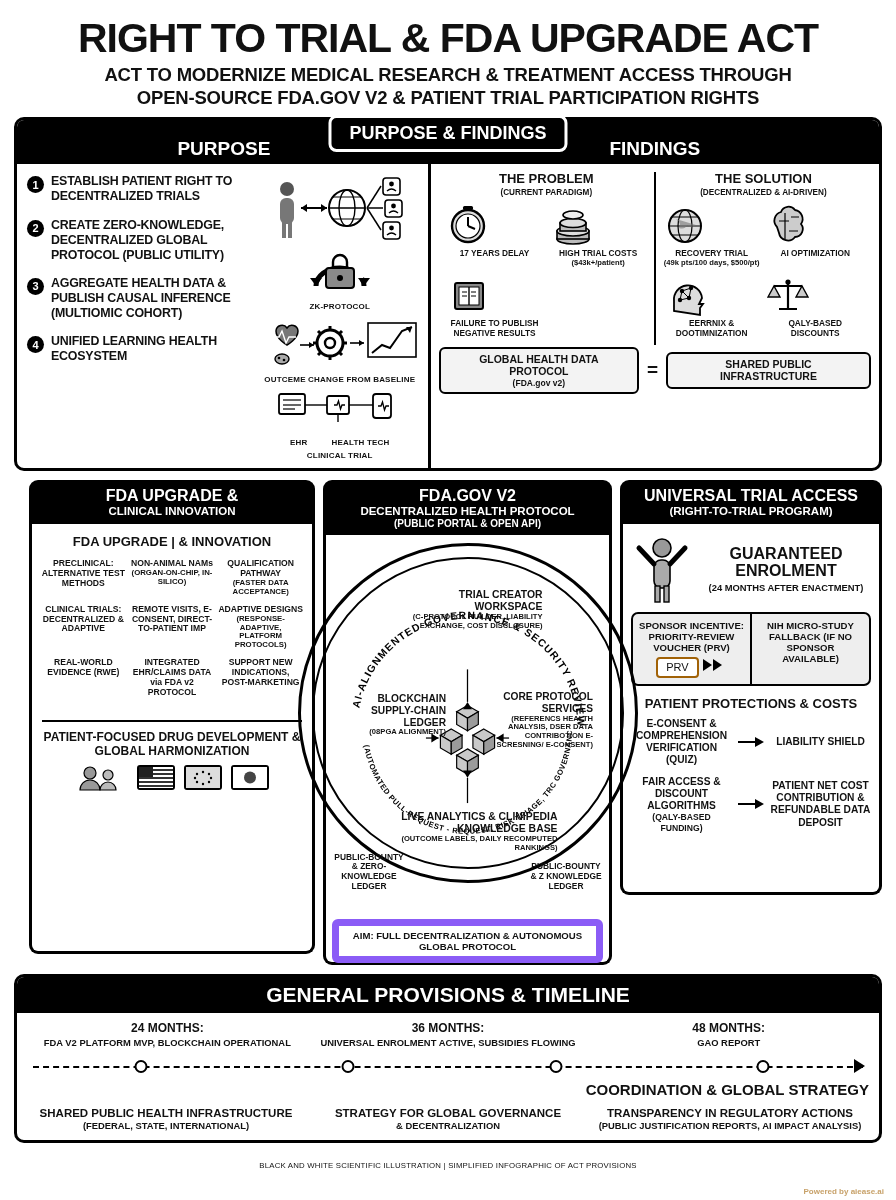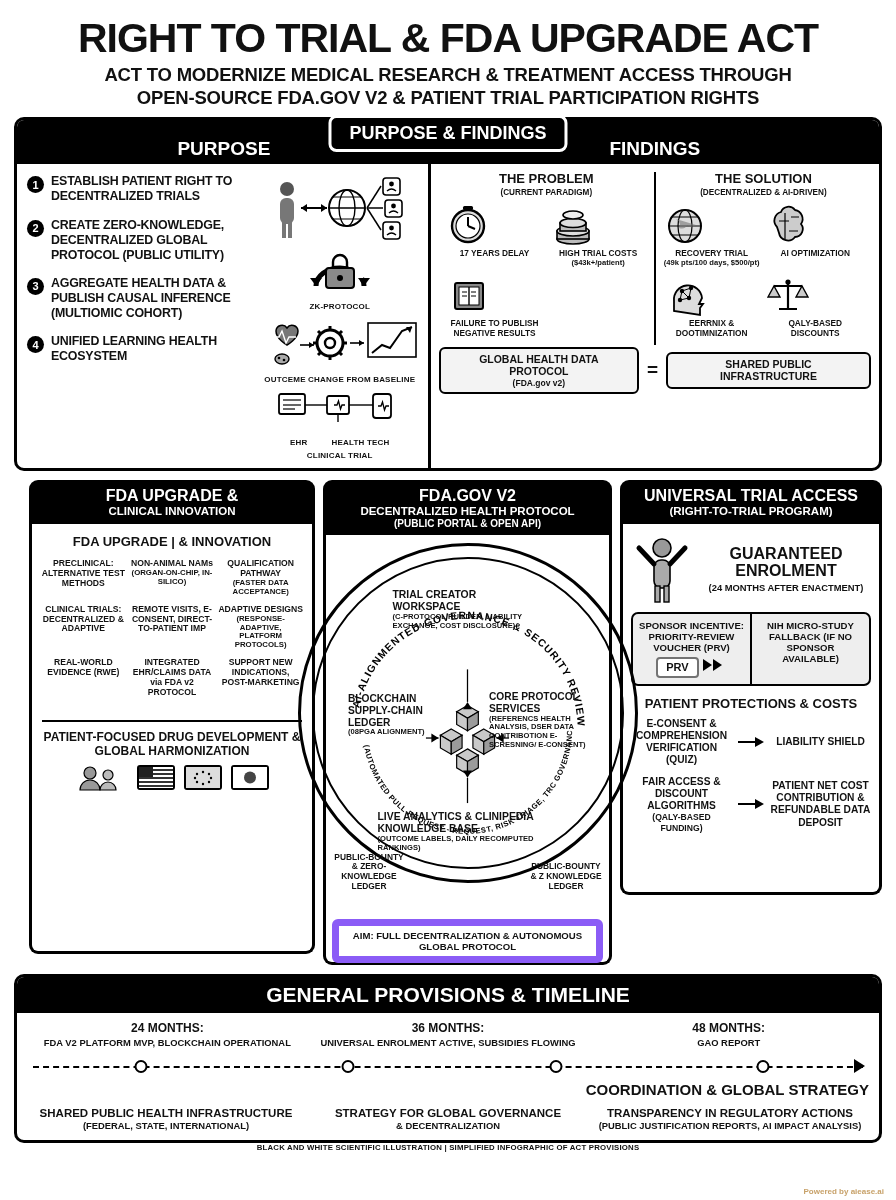--- a/index.html
+++ b/index.html
@@ -97,36 +97,36 @@
   .circle-wrap { position:relative; width:100%; height:372px; margin-top:2px; }
   .ring {
     position:absolute; left:50%; top:0; transform:translateX(-50%);
     width:340px; height:340px; border-radius:50%;
     border:3px solid #000;
   }
   .ring2 {
     position:absolute; left:50%; top:14px; transform:translateX(-50%);
     width:312px; height:312px; border-radius:50%; border:2px solid #000;
   }
-  .node { position:absolute; text-align:left; font-size:9px; font-weight:800; line-height:1.15; }
+  .node { position:absolute; text-align:right; font-size:9px; font-weight:800; line-height:1.15; }
   .node small { display:block; font-weight:700; font-size:7.6px; }
   .aim {
     border:7px solid #8b5cf6; border-radius:6px; text-align:center;
     font-size:9.6px; font-weight:800; padding:4px 6px; margin-top:4px; background:#fff;
   }
   .side-lab { position:absolute; font-size:8.4px; font-weight:800; line-height:1.15; text-align:center; }
 
   
   .guar { display:flex; align-items:center; gap:8px; margin:2px 0 8px; }
   .guar-txt { flex:1; text-align:center; font-size:16px; font-weight:800; line-height:1.1; }
   .guar-txt small { display:block; font-size:9.4px; font-weight:700; margin-top:3px; }
   .incent { display:flex; border:2px solid #000; border-radius:7px; overflow:hidden; background:#eee; }
   .incent > div { flex:1; padding:6px 6px; text-align:center; font-size:9.6px; font-weight:800; line-height:1.15; }
   .incent > div:first-child { border-right:2px solid #000; }
-  .prv { display:inline-block; border:2px solid #737373; border-radius:4px; padding:2px 8px; font-size:11px; font-weight:700; background:#fff; margin-top:4px;}
+  .prv { display:inline-block; border:2px solid #a16207; border-radius:4px; padding:2px 8px; font-size:11px; font-weight:400; background:#fff; margin-top:4px;}
   .prot-title { text-align:center; font-size:13px; font-weight:800; margin:10px 0 7px; }
   .prow { display:flex; align-items:center; gap:6px; font-size:10.2px; font-weight:800; text-align:center; line-height:1.2; margin-bottom:9px;}
   .prow > div:first-child { flex:1; }
   .prow > div:last-child { flex:1; }
   .prow small { display:block; font-weight:700; font-size:8.6px; }
 
   
   .bottom { border:3px solid #000; border-radius:10px; margin-top:9px; overflow:hidden; }
   .bottom-head { background:#000; color:#fff; text-align:center; font-size:21px; font-weight:800; padding:6px; }
   .timeline { padding:8px 10px 4px; }
@@ -136,21 +136,21 @@
   .tl-d { font-size:9.4px; font-weight:800; line-height:1.2; margin-top:2px; }
   .tl-axis { position:relative; height:24px; margin:6px 6px 0; }
   .tl-line { position:absolute; top:11px; left:0; right:0; border-top:2px dashed #000; }
   .tl-dot { position:absolute; top:5px; width:13px; height:13px; border:2px solid #000; border-radius:50%; background:#fff; transform:translateX(-50%); }
   .tl-arrow { position:absolute; right:-2px; top:4px; width:0;height:0; border-left:11px solid #000; border-top:7px solid transparent; border-bottom:7px solid transparent;}
   .coord { text-align:right; font-size:15px; font-weight:800; margin:2px 0 5px; }
   .coord-row { display:flex; padding:0 8px 8px; }
   .coord-col { flex:1; text-align:center; font-size:11.5px; font-weight:800; line-height:1.2; }
   .coord-col small { display:block; font-weight:700; font-size:9.4px; }
 
-  .footer { text-align:center; font-size:7.8px; font-weight:700; margin-top:0; letter-spacing:0.2px; }
+  .footer { text-align:center; font-size:7.8px; font-weight:400; margin-top:18px; letter-spacing:0.2px; }
   .wm { position:absolute; right:12px; bottom:4px; font-size:8px; color:#c8a26a; font-weight:700;}
 
   svg { display:block; }
 </style>
 </head>
 <body>
 
 <div class="page">
 
   <div class="title">RIGHT TO TRIAL &amp; FDA UPGRADE ACT</div>

